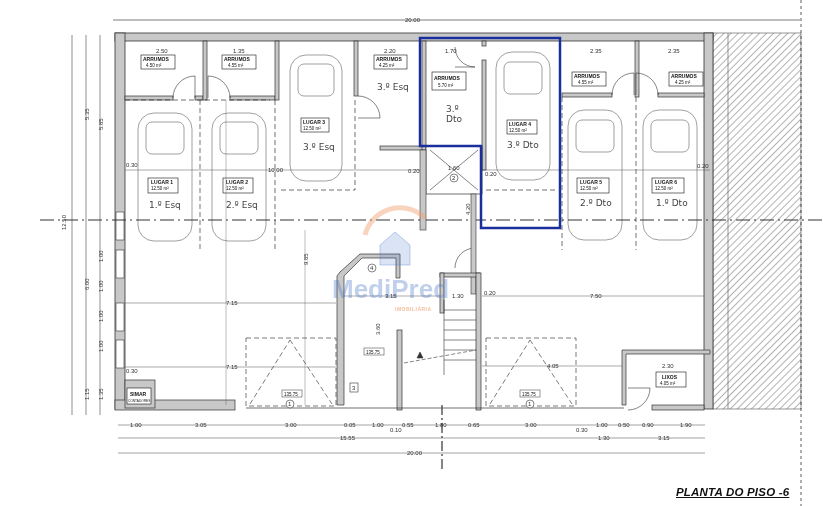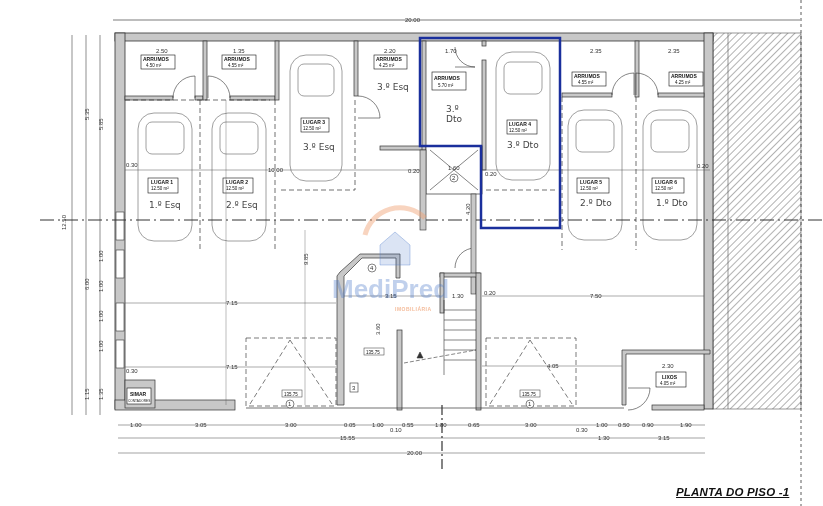--- a/index.html
+++ b/index.html
@@ -316,13 +316,13 @@
     <text class="dim" x="340" y="440">15.55</text>
     <text class="dim" x="598" y="440">1.30</text>
     <text class="dim" x="658" y="440">3.15</text>
 
     <line x1="118" y1="453" x2="705" y2="453" stroke="#444" stroke-width="0.5"></line>
     <text class="dim" x="407" y="455">20.00</text>
     <line x1="442" y1="405" x2="442" y2="470" stroke="#333" stroke-width="1.2" stroke-dasharray="10,3,2,3"></line>
   </g>
 </svg>
 
-<div class="title">PLANTA DO PISO -1</div>
+<div class="title">PLANTA DO PISO -6</div>
 
 </body></html>

